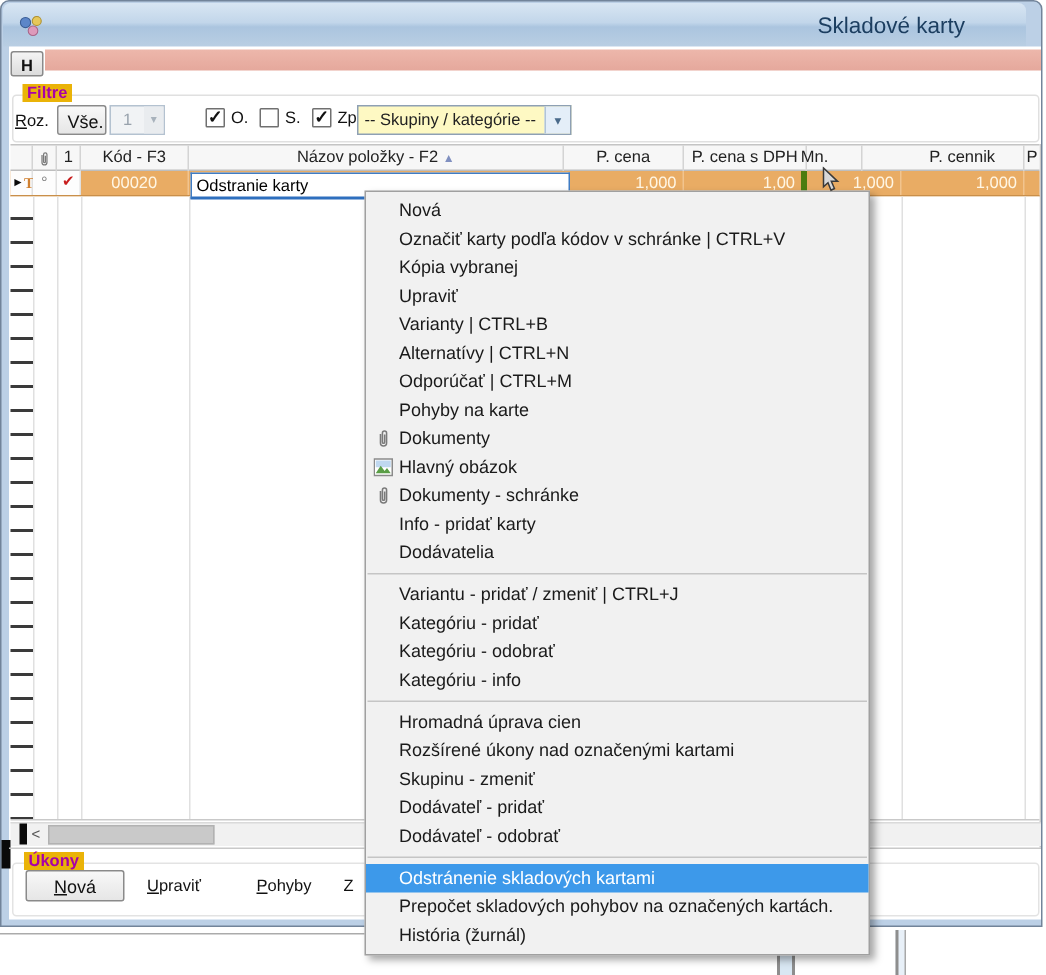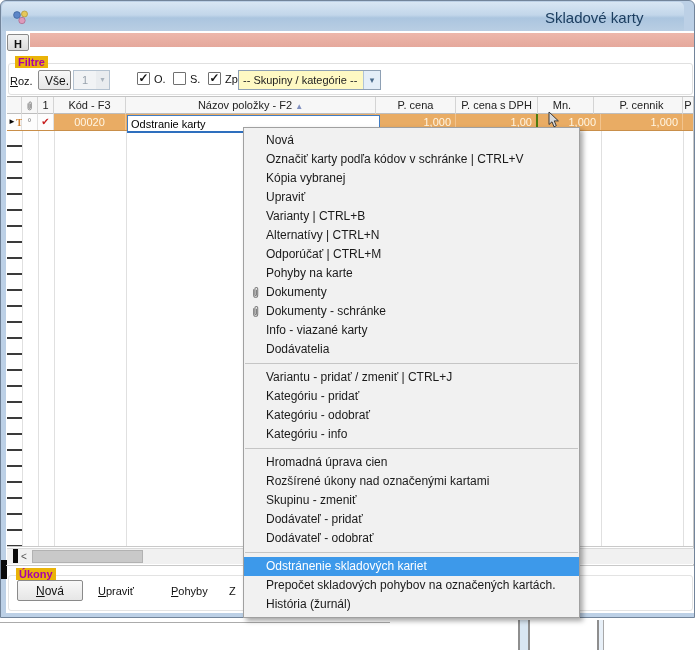--- a/index.html
+++ b/index.html
@@ -154,35 +154,35 @@
         </svg>
       </div>
       <div class="hc" style="left:31px;width:16px;">1</div>
       <div class="hc" style="left:47px;width:72px;">Kód - F3</div>
       <div class="hc" style="left:119px;width:250px;">
         <span>Názov položky - F2</span>
         <span class="sortarrow">▲</span>
       </div>
       <div class="hc" style="left:369px;width:80px;">P. cena</div>
       <div class="hc" style="left:449px;width:82px;">P. cena s DPH</div>
-      <div class="hc" style="left:524px;width:63px;">Mn.</div>
+      <div class="hc" style="left:505px;width:63px;">Mn.</div>
       <div class="hc" style="left:594px;width:82px;">P. cennik</div>
       <div class="hc" style="left:676px;width:10px;border-right:none;">P</div>
     </div>
 
     <div class="abs grow">
       <div class="rc white" style="left:0;width:15px;border-right:1px solid #E0E0E0;">
         <span style="position:absolute;left:1px;top:0;font-size:8px;color:#0A0A0A;">►</span>
         <span style="position:absolute;left:9px;top:1px;font-size:10px;font-weight:bold;color:#D08030;font-family:'Liberation Serif',serif;">T</span>
       </div>
       <div class="rc white" style="left:15px;width:16px;border-right:1px solid #E0E0E0;text-align:center;color:#888;">°</div>
       <div class="rc white" style="left:31px;width:16px;border-right:1px solid #E0E0E0;text-align:center;color:#C81E1E;font-size:10px;">✔</div>
       <div class="rc" style="left:47px;width:72px;text-align:center;color:#FFF6E4;border-right:1px solid #F2C48E;">00020</div>
       <div class="rc num" style="left:369px;width:80px;border-right:1px solid #F2C48E;">1,000</div>
-      <div class="rc num" style="left:449px;width:82px;border-right:2px solid #4d7c0f;">1,00</div>
+      <div class="rc num" style="left:449px;width:82px;border-right:4px solid #4d7c0f;">1,00</div>
       <div class="rc num" style="left:531px;width:63px;border-right:1px solid #F2C48E;">1,000</div>
       <div class="rc num" style="left:594px;width:82px;border-right:1px solid #F2C48E;">1,000</div>
     </div>
 
     <div class="abs gbody">
       <div class="ticks"></div>
       <div class="vline" style="left:15px;"></div>
       <div class="vline" style="left:31px;"></div>
       <div class="vline" style="left:47px;"></div>
       <div class="vline" style="left:119px;"></div>
@@ -223,44 +223,51 @@
   <div class="mi">Varianty | CTRL+B</div>
   <div class="mi">Alternatívy | CTRL+N</div>
   <div class="mi">Odporúčať | CTRL+M</div>
   <div class="mi">Pohyby na karte</div>
   <div class="mi">
     <svg class="mic" viewBox="0 0 12 14">
       <path d="M4 3.5 L4 10 a2.2 2.2 0 0 0 4.4 0 L8.4 3 a1.5 1.5 0 0 0 -3 0 L5.4 9.5 a0.8 0.8 0 0 0 1.6 0 L7 4" fill="none" stroke="#7A7A7A" stroke-width="1.1"></path>
     </svg><span>Dokumenty</span>
   </div>
   <div class="mi">
+    <svg class="mic" viewBox="0 0 13 13">
+      <rect x="0.5" y="1" width="12" height="11" fill="#FFFFFF" stroke="#8A8A8A"></rect>
+      <rect x="1.5" y="2" width="10" height="4.5" fill="#BFD8F0"></rect>
+      <path d="M1.5 10.5 L4.8 5.5 L7.4 9 L9 7 L11.5 10.5 Z" fill="#5A9E46"></path>
+    </svg><span>Hlavný obázok</span>
+  </div>
+  <div class="mi">
     <svg class="mic" viewBox="0 0 12 14">
       <path d="M4 3.5 L4 10 a2.2 2.2 0 0 0 4.4 0 L8.4 3 a1.5 1.5 0 0 0 -3 0 L5.4 9.5 a0.8 0.8 0 0 0 1.6 0 L7 4" fill="none" stroke="#7A7A7A" stroke-width="1.1"></path>
     </svg><span>Dokumenty - schránke</span>
   </div>
-  <div class="mi">Info - viazané karty</div>
+  <div class="mi">Info - pridať karty</div>
   <div class="mi">Dodávatelia</div>
 
   <div class="msep"></div>
 
   <div class="mi">Variantu - pridať / zmeniť | CTRL+J</div>
   <div class="mi">Kategóriu - pridať</div>
   <div class="mi">Kategóriu - odobrať</div>
   <div class="mi">Kategóriu - info</div>
 
   <div class="msep"></div>
 
   <div class="mi">Hromadná úprava cien</div>
   <div class="mi">Rozšírené úkony nad označenými kartami</div>
   <div class="mi">Skupinu - zmeniť</div>
   <div class="mi">Dodávateľ - pridať</div>
   <div class="mi">Dodávateľ - odobrať</div>
 
   <div class="msep"></div>
 
-  <div class="mi sel">Odstránenie skladových kariet</div>
+  <div class="mi sel">Odstránenie skladových kartami</div>
   <div class="mi">Prepočet skladových pohybov na označených kartách.</div>
   <div class="mi">História (žurnál)</div>
 </div>
 
 <svg class="abs cursor" width="12" height="18" viewBox="0 0 12 18">
   <path d="M1 1 L1 13.5 L4 10.8 L6 15.8 L8.3 14.7 L6.2 9.9 L10.4 9.9 Z" fill="#D8D8D8" stroke="#3A3A3A" stroke-width="1"></path>
 </svg>
 
 </body></html>

